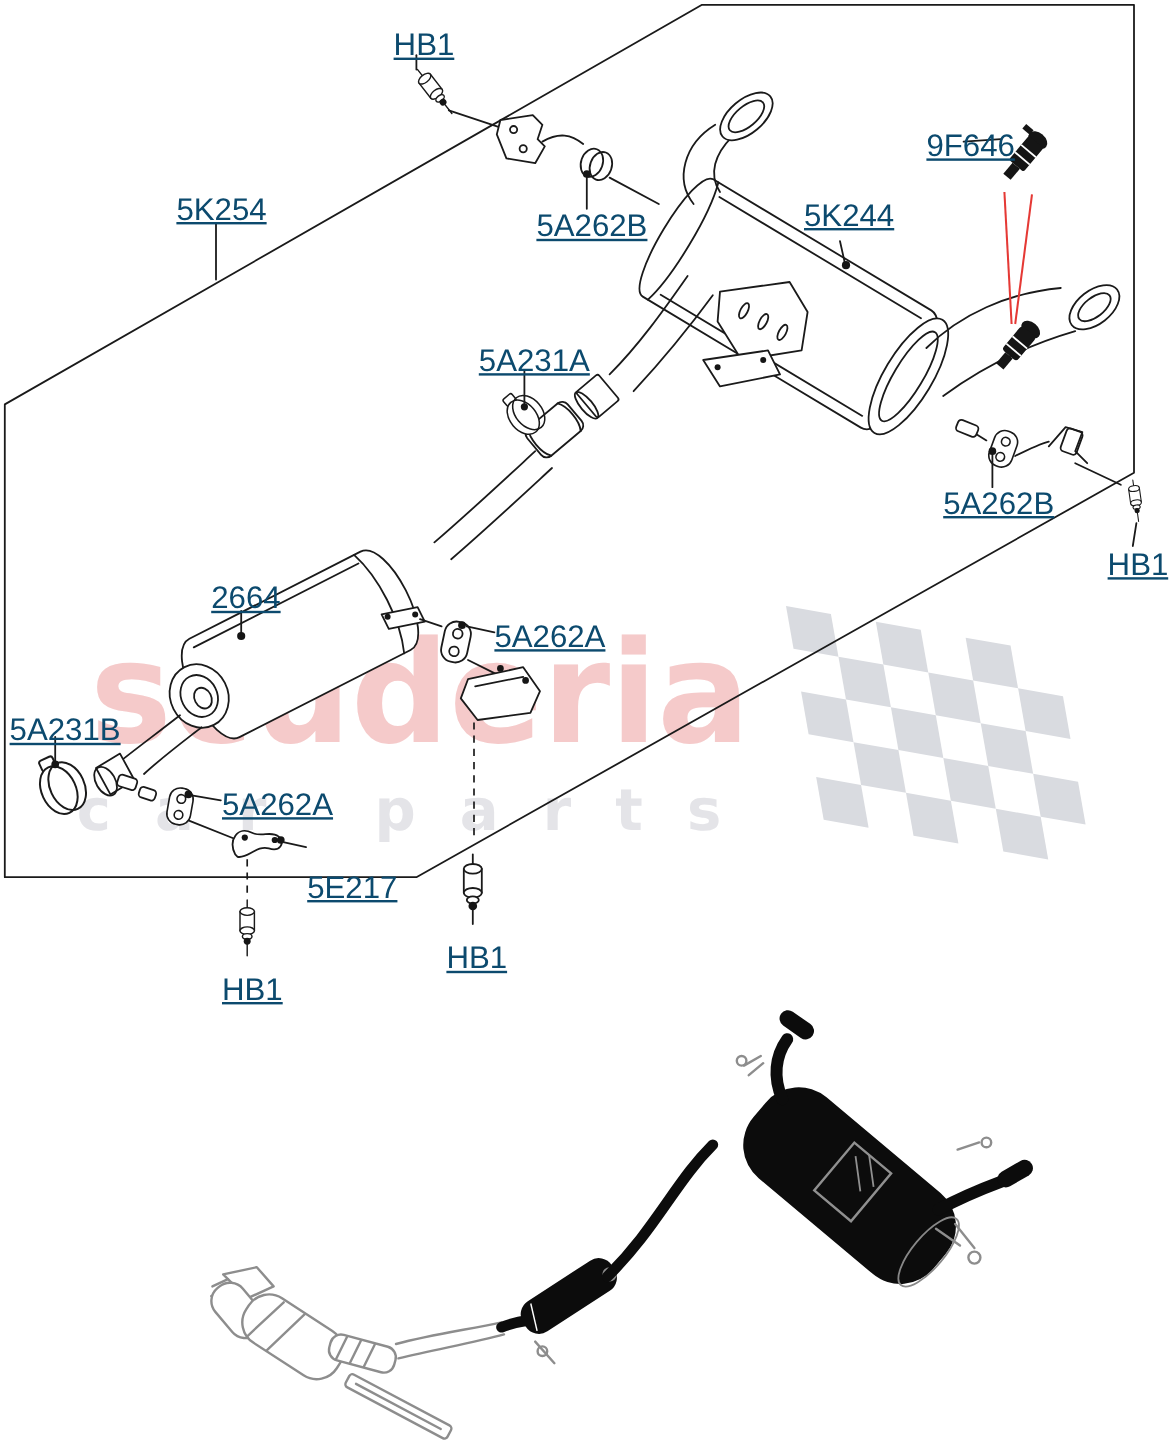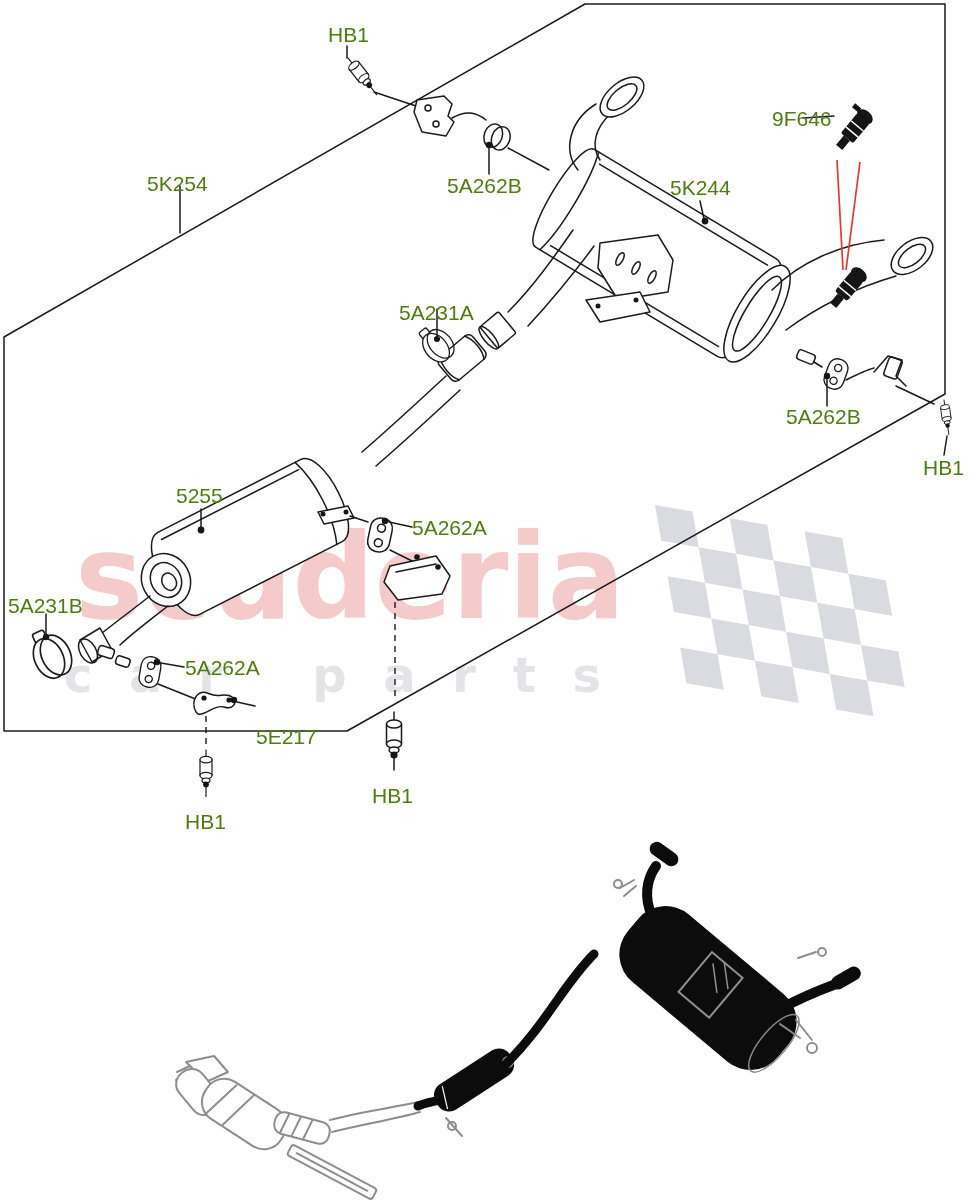--- a/index.html
+++ b/index.html
@@ -3,26 +3,27 @@
 <meta charset="utf-8">
 <style>
   html,body{margin:0;padding:0;background:#ffffff;}
   #stage{
     position:relative;width:974px;height:1200px;background:#ffffff;overflow:hidden;
     font-family:"Liberation Sans", sans-serif;
   }
   #art{position:absolute;left:0;top:0;}
   .plabel{
     position:absolute;
-    font-size:21px;
+    font-size:26px;
     font-family:"Liberation Sans", sans-serif;
-    color:#4d7c0f;
+    color:#0c4a6e;
     white-space:nowrap;
     line-height:1;
     cursor:pointer;
+    text-decoration:underline;
   }
   
   .ln{stroke:#1a1a1a;stroke-width:1.5;fill:none;stroke-linecap:round;stroke-linejoin:round;}
   .wfill{stroke:#1a1a1a;stroke-width:1.5;fill:#ffffff;stroke-linejoin:round;}
   .kfill{fill:#151515;stroke:none;}
   .dot{fill:#151515;stroke:none;}
   .dash{stroke:#1a1a1a;stroke-width:1.4;fill:none;stroke-dasharray:6 5;}
   .red{stroke-width:1.7;fill:none;}
   .gry{stroke:#8d8d8d;stroke-width:2;fill:none;stroke-linecap:round;stroke-linejoin:round;}
   .gryf{stroke:#8d8d8d;stroke-width:2;fill:#ffffff;stroke-linejoin:round;}
@@ -311,28 +312,28 @@
       </g>
       <path class="gry" d="M780,1024 L800,1038 M796,1020 L812,1040" stroke-width="1.6"></path>
       <circle class="gry" cx="812" cy="1048" r="5"></circle>
       <path class="gry" d="M798,958 L816,952" stroke-width="1.6"></path>
       <circle class="gry" cx="822" cy="952" r="4"></circle>
     </g>
   </g>
 </svg>
 
 <div class="plabel" style="left:328px;top:24px">HB1</div>
-<div class="plabel" style="left:147px;top:173px">5K254</div>
+<div class="plabel" style="left:147px;top:161px">5K254</div>
 <div class="plabel" style="left:447px;top:175px">5A262B</div>
-<div class="plabel" style="left:670px;top:177px">5K244</div>
+<div class="plabel" style="left:670px;top:166px">5K244</div>
 <div class="plabel" style="left:772px;top:108px">9F646</div>
-<div class="plabel" style="left:399px;top:302px">5A231A</div>
+<div class="plabel" style="left:399px;top:287px">5A231A</div>
 <div class="plabel" style="left:786px;top:406px">5A262B</div>
 <div class="plabel" style="left:923px;top:457px">HB1</div>
-<div class="plabel" style="left:176px;top:485px">5255</div>
+<div class="plabel" style="left:176px;top:485px">2664</div>
 <div class="plabel" style="left:412px;top:517px">5A262A</div>
 <div class="plabel" style="left:8px;top:595px">5A231B</div>
 <div class="plabel" style="left:185px;top:657px">5A262A</div>
 <div class="plabel" style="left:256px;top:726px">5E217</div>
 <div class="plabel" style="left:372px;top:785px">HB1</div>
 <div class="plabel" style="left:185px;top:811px">HB1</div>
 
 </div>
 
 </body></html>

